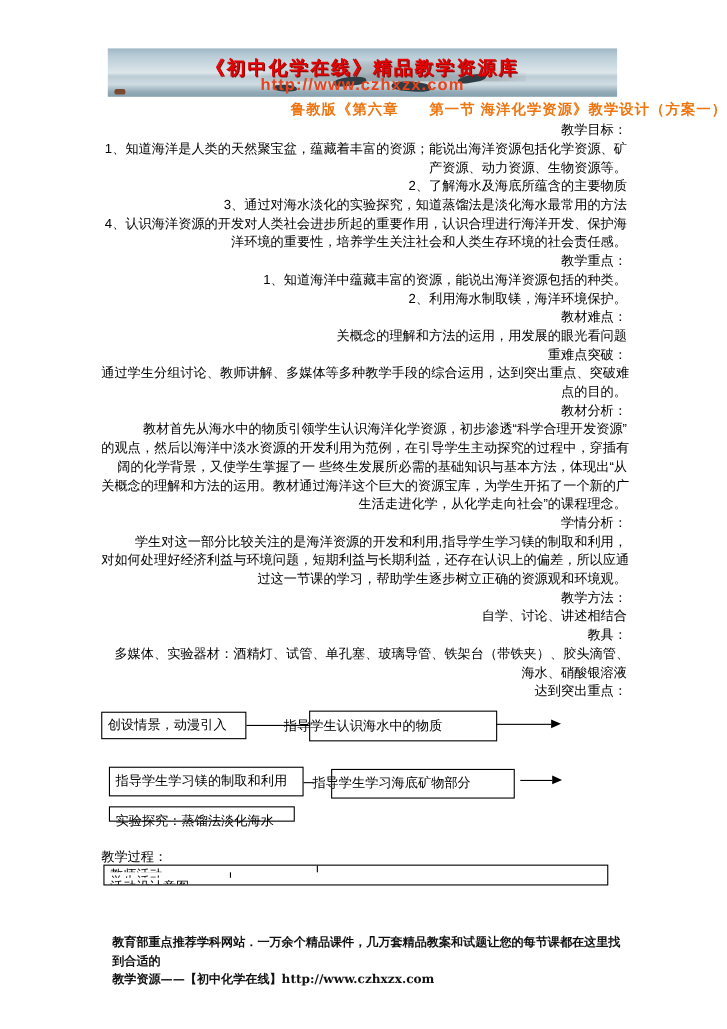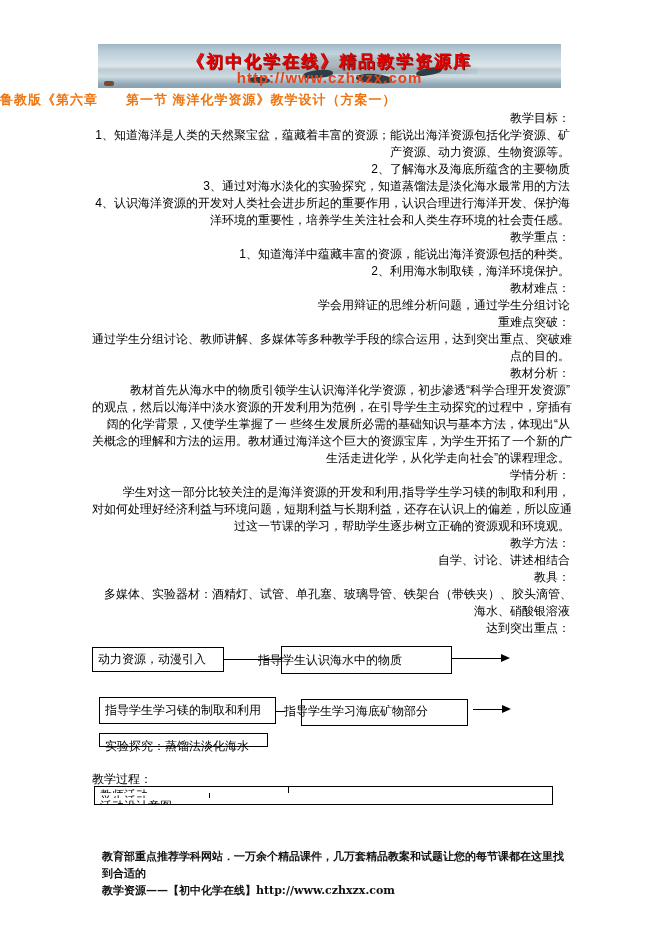--- a/index.html
+++ b/index.html
@@ -18,21 +18,21 @@
   .d3{left:318px;top:24px;width:26px;height:7px;transform:rotate(-10deg);}
   .d4{left:150px;top:33px;width:22px;height:6px;transform:rotate(3deg);}
   .boat{position:absolute;left:6px;top:37px;width:10px;height:5px;background:#7a4a30;border-radius:2px;}
   .banner-title{position:absolute;left:0;top:6px;width:100%;text-align:center;
     font-family:"DejaVu Serif",serif;font-weight:bold;font-size:17px;letter-spacing:2px;
     color:#e60000;text-shadow:1px 1px 0 #801010;}
   .banner-url{position:absolute;left:0;top:25px;width:100%;text-align:center;
     font-weight:bold;font-size:15px;letter-spacing:1px;color:#e8431c;}
 
   
-  .doc-title{position:absolute;left:0;top:91px;width:100%;text-align:left;
+  .doc-title{position:absolute;left:0;top:91px;width:100%;text-align:right;
     font-size:13px;font-weight:bold;color:#ee750f;letter-spacing:1px;}
 
   
   .body-text{position:absolute;left:92px;top:110px;width:478px;font-size:12px;}
   .ln{height:17px;line-height:17px;white-space:nowrap;text-align:right;}
   .ln.c{padding-left:18px;}   
   .ln.i2{padding-left:25px;}  
   .ln.i1{padding-left:12px;}  
 
   
@@ -94,21 +94,21 @@
     <div class="ln">1、知道海洋是人类的天然聚宝盆，蕴藏着丰富的资源；能说出海洋资源包括化学资源、矿</div>
     <div class="ln c">产资源、动力资源、生物资源等。</div>
     <div class="ln">2、了解海水及海底所蕴含的主要物质</div>
     <div class="ln">3、通过对海水淡化的实验探究，知道蒸馏法是淡化海水最常用的方法</div>
     <div class="ln">4、认识海洋资源的开发对人类社会进步所起的重要作用，认识合理进行海洋开发、保护海</div>
     <div class="ln c">洋环境的重要性，培养学生关注社会和人类生存环境的社会责任感。</div>
     <div class="ln">教学重点：</div>
     <div class="ln">1、知道海洋中蕴藏丰富的资源，能说出海洋资源包括的种类。</div>
     <div class="ln">2、利用海水制取镁，海洋环境保护。</div>
     <div class="ln">教材难点：</div>
-    <div class="ln">学会用辩证的思维分析问题，通过学生分组讨论</div>
+    <div class="ln">关概念的理解和方法的运用，用发展的眼光看问题</div>
     <div class="ln">重难点突破：</div>
     <div class="ln">通过学生分组讨论、教师讲解、多媒体等多种教学手段的综合运用，达到突出重点、突破难</div>
     <div class="ln">点的目的。</div>
     <div class="ln">教材分析：</div>
     <div class="ln i2">教材首先从海水中的物质引领学生认识海洋化学资源，初步渗透“科学合理开发资源”</div>
     <div class="ln">的观点，然后以海洋中淡水资源的开发利用为范例，在引导学生主动探究的过程中，穿插有</div>
     <div class="ln">阔的化学背景，又使学生掌握了一 些终生发展所必需的基础知识与基本方法，体现出“从</div>
     <div class="ln">关概念的理解和方法的运用。教材通过海洋这个巨大的资源宝库，为学生开拓了一个新的广</div>
     <div class="ln">生活走进化学，从化学走向社会”的课程理念。</div>
     <div class="ln">学情分析：</div>
@@ -116,21 +116,21 @@
     <div class="ln">对如何处理好经济利益与环境问题，短期利益与长期利益，还存在认识上的偏差，所以应通</div>
     <div class="ln">过这一节课的学习，帮助学生逐步树立正确的资源观和环境观。</div>
     <div class="ln">教学方法：</div>
     <div class="ln i1">自学、讨论、讲述相结合</div>
     <div class="ln">教具：</div>
     <div class="ln i1">多媒体、实验器材：酒精灯、试管、单孔塞、玻璃导管、铁架台（带铁夹）、胶头滴管、</div>
     <div class="ln">海水、硝酸银溶液</div>
     <div class="ln">达到突出重点：</div>
   </div>
 
-  <div class="fbox fbox1">动力资源，动漫引入</div>
+  <div class="fbox fbox1">创设情景，动漫引入</div>
   <div class="fline fline1"></div>
   <div class="fbox fbox2"></div>
   <div class="ftxt ftxt2">指导学生认识海水中的物质</div>
   <div class="fline fline2"></div>
   <div class="ahead ahead1"></div>
 
   <div class="fbox fboxA">指导学生学习镁的制取和利用</div>
   <div class="fline fdash"></div>
   <div class="fbox fboxB"></div>
   <div class="ftxt ftxt4">指导学生学习海底矿物部分</div>

